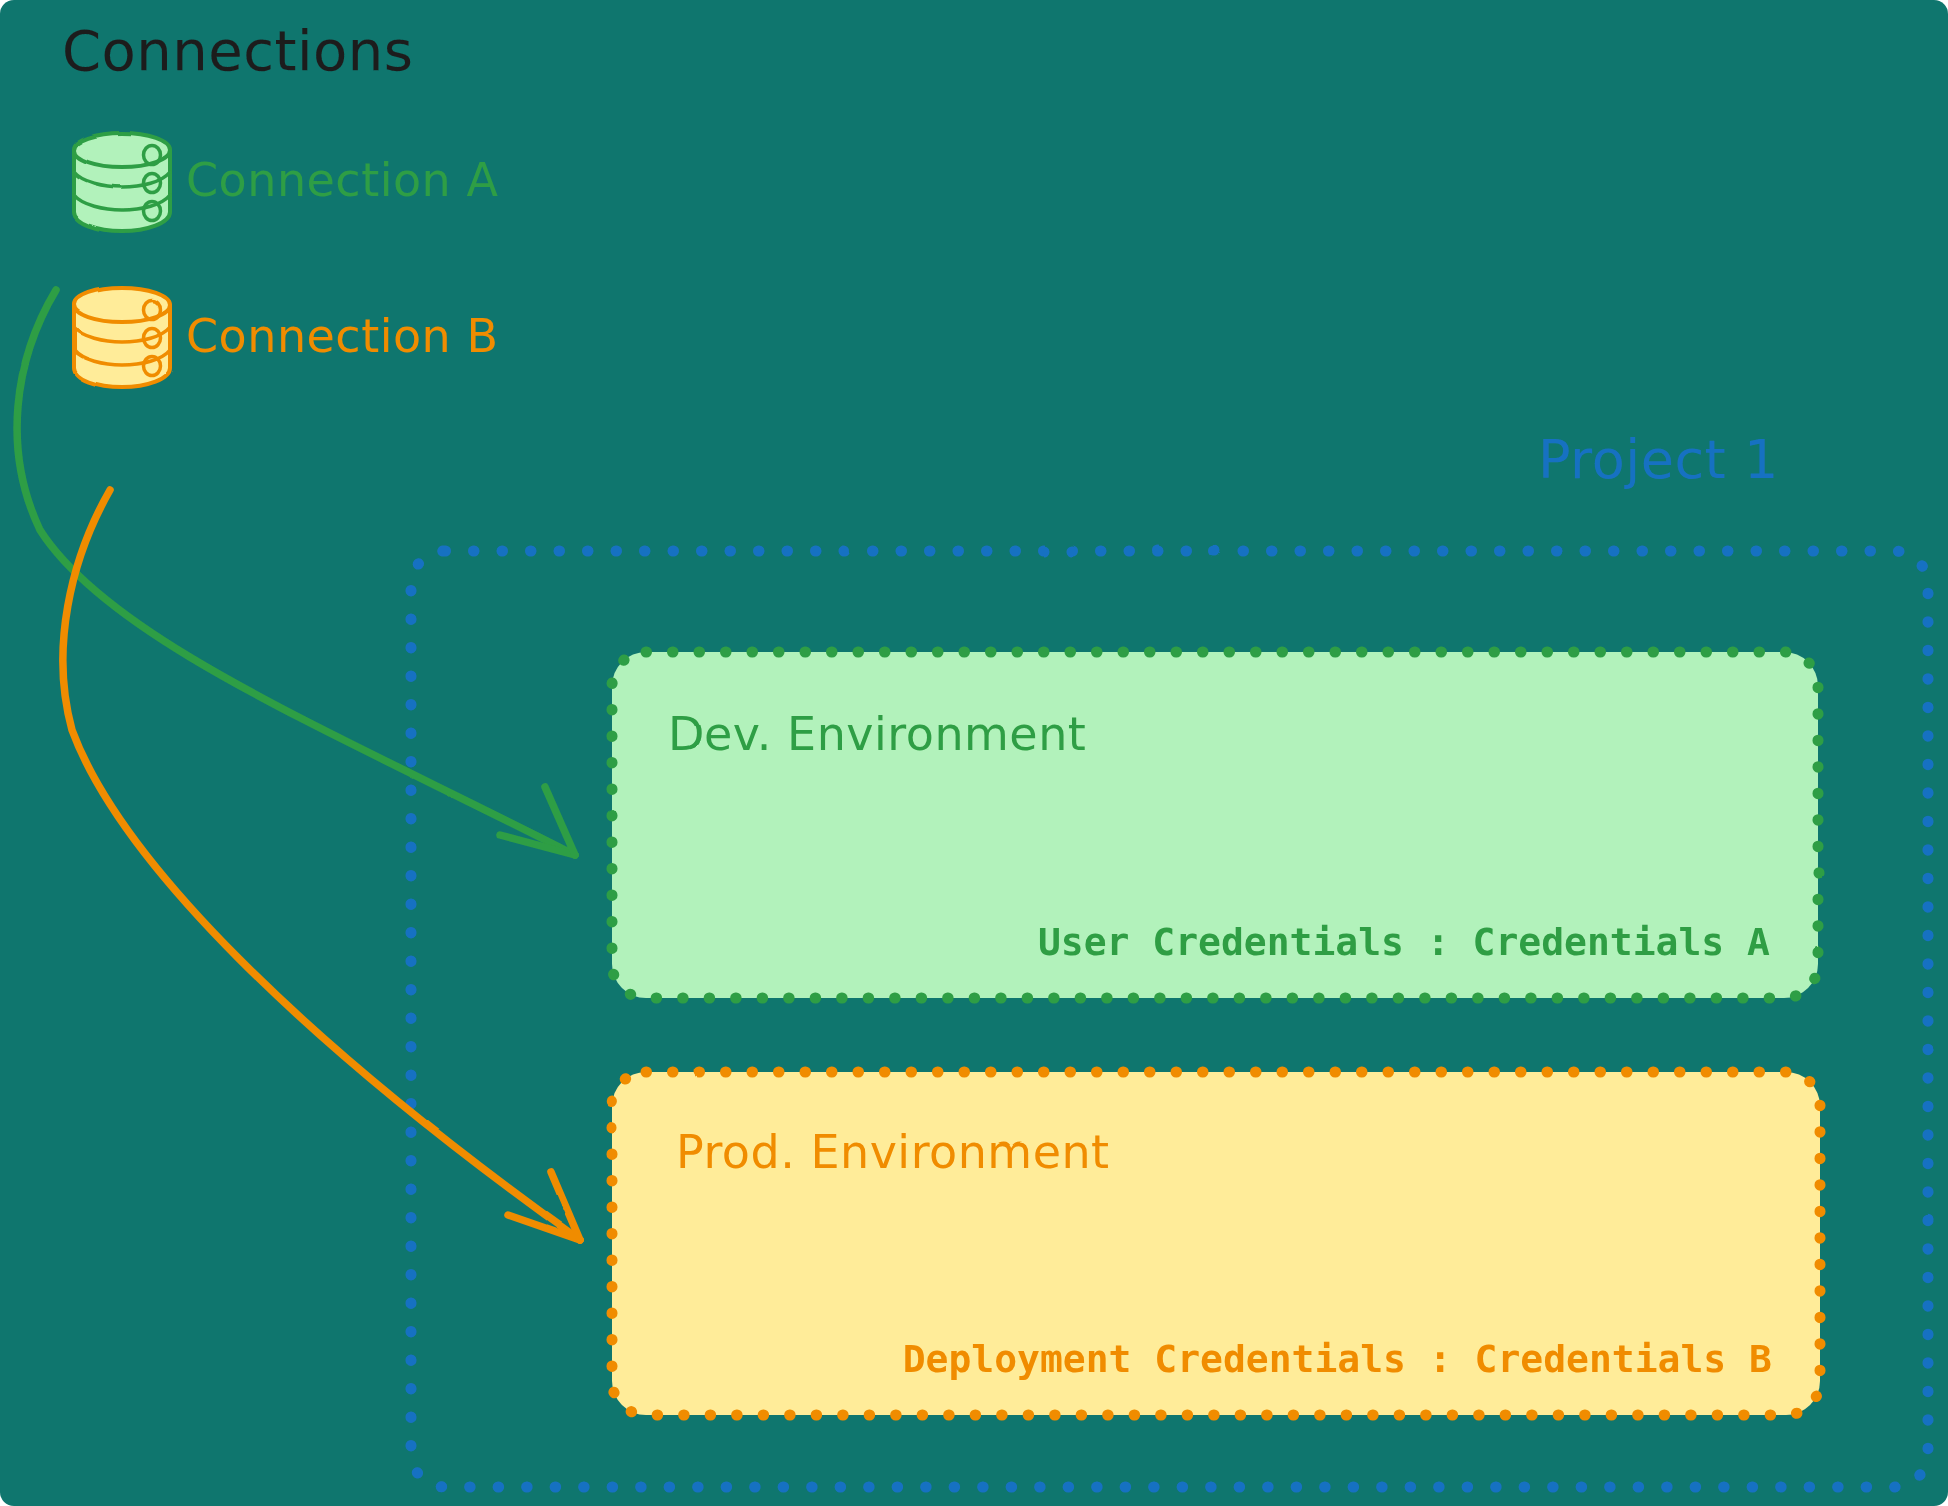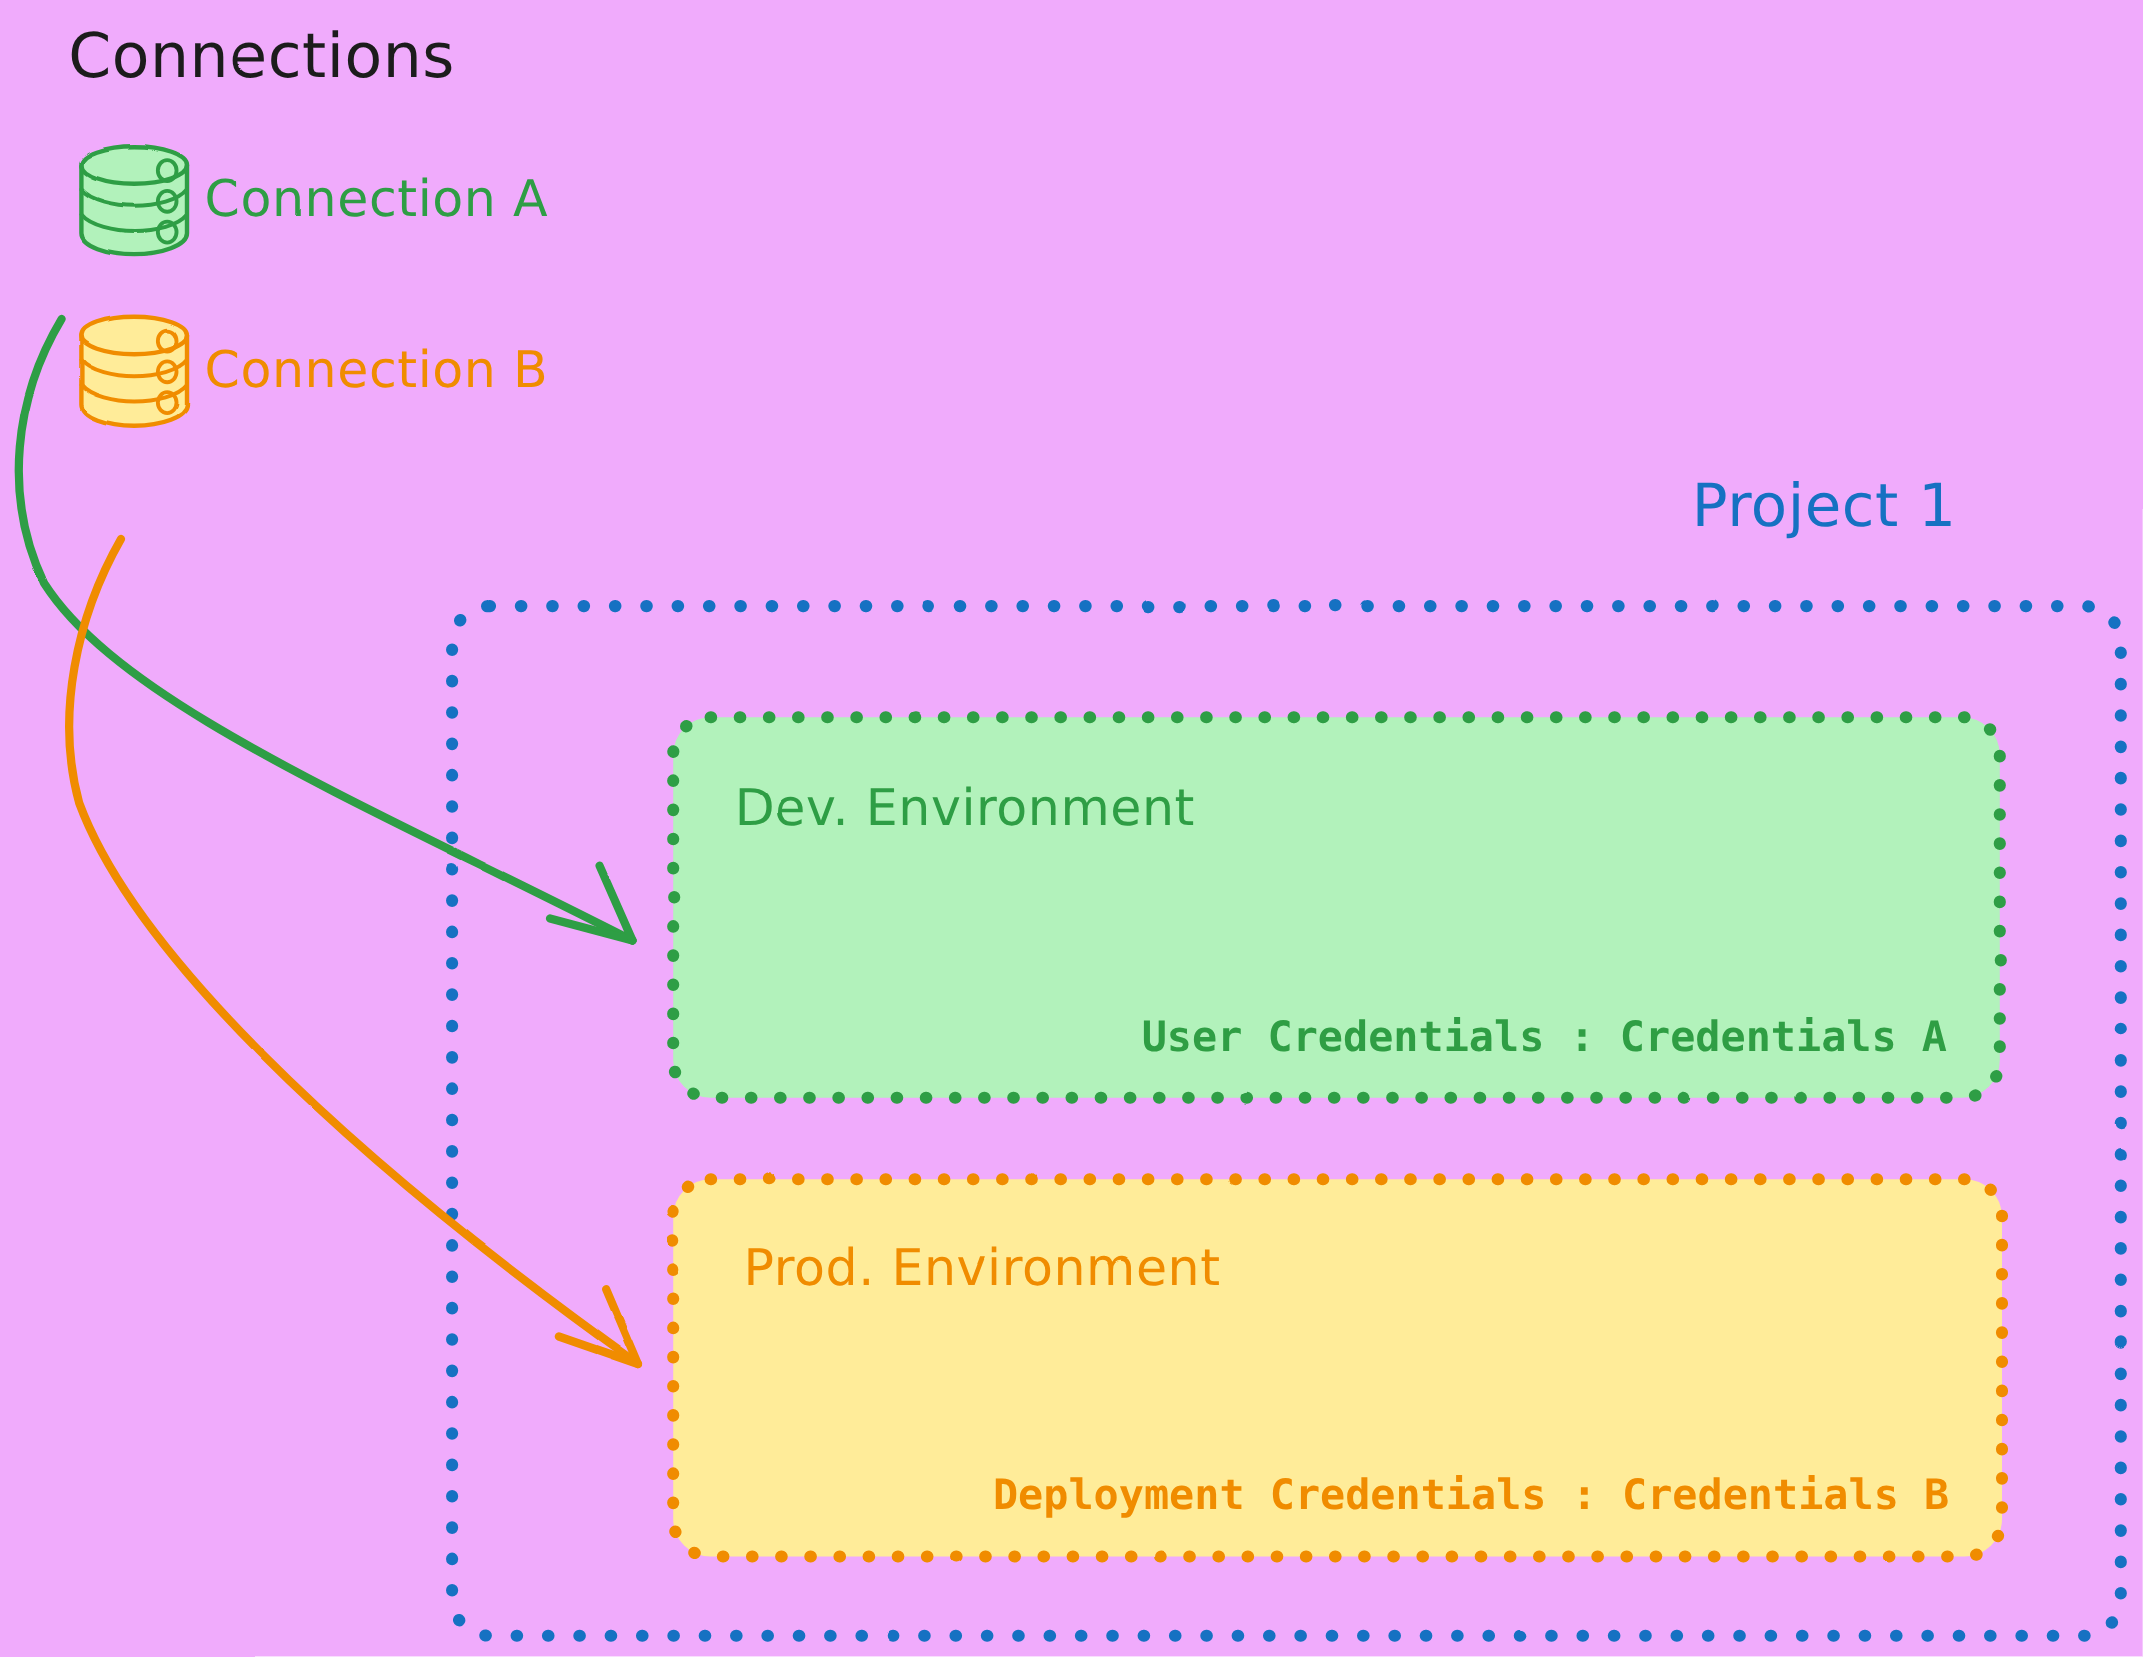--- a/index.html
+++ b/index.html
@@ -7,22 +7,23 @@
     padding: 0;
     background: #ffffff;
   }
   body {
     font-family: "DejaVu Sans", sans-serif;
   }
   #canvas-root {
     position: relative;
     width: 1948px;
     height: 1506px;
-    background: #f0abfc;
+    background: #0f766e;
     overflow: hidden;
+    border-radius: 14px;
   }
   #scene {
     position: absolute;
     inset: 0;
     width: 1948px;
     height: 1506px;
   }
   .hand-text {
     font-family: "DejaVu Sans", sans-serif;
     font-weight: 400;

